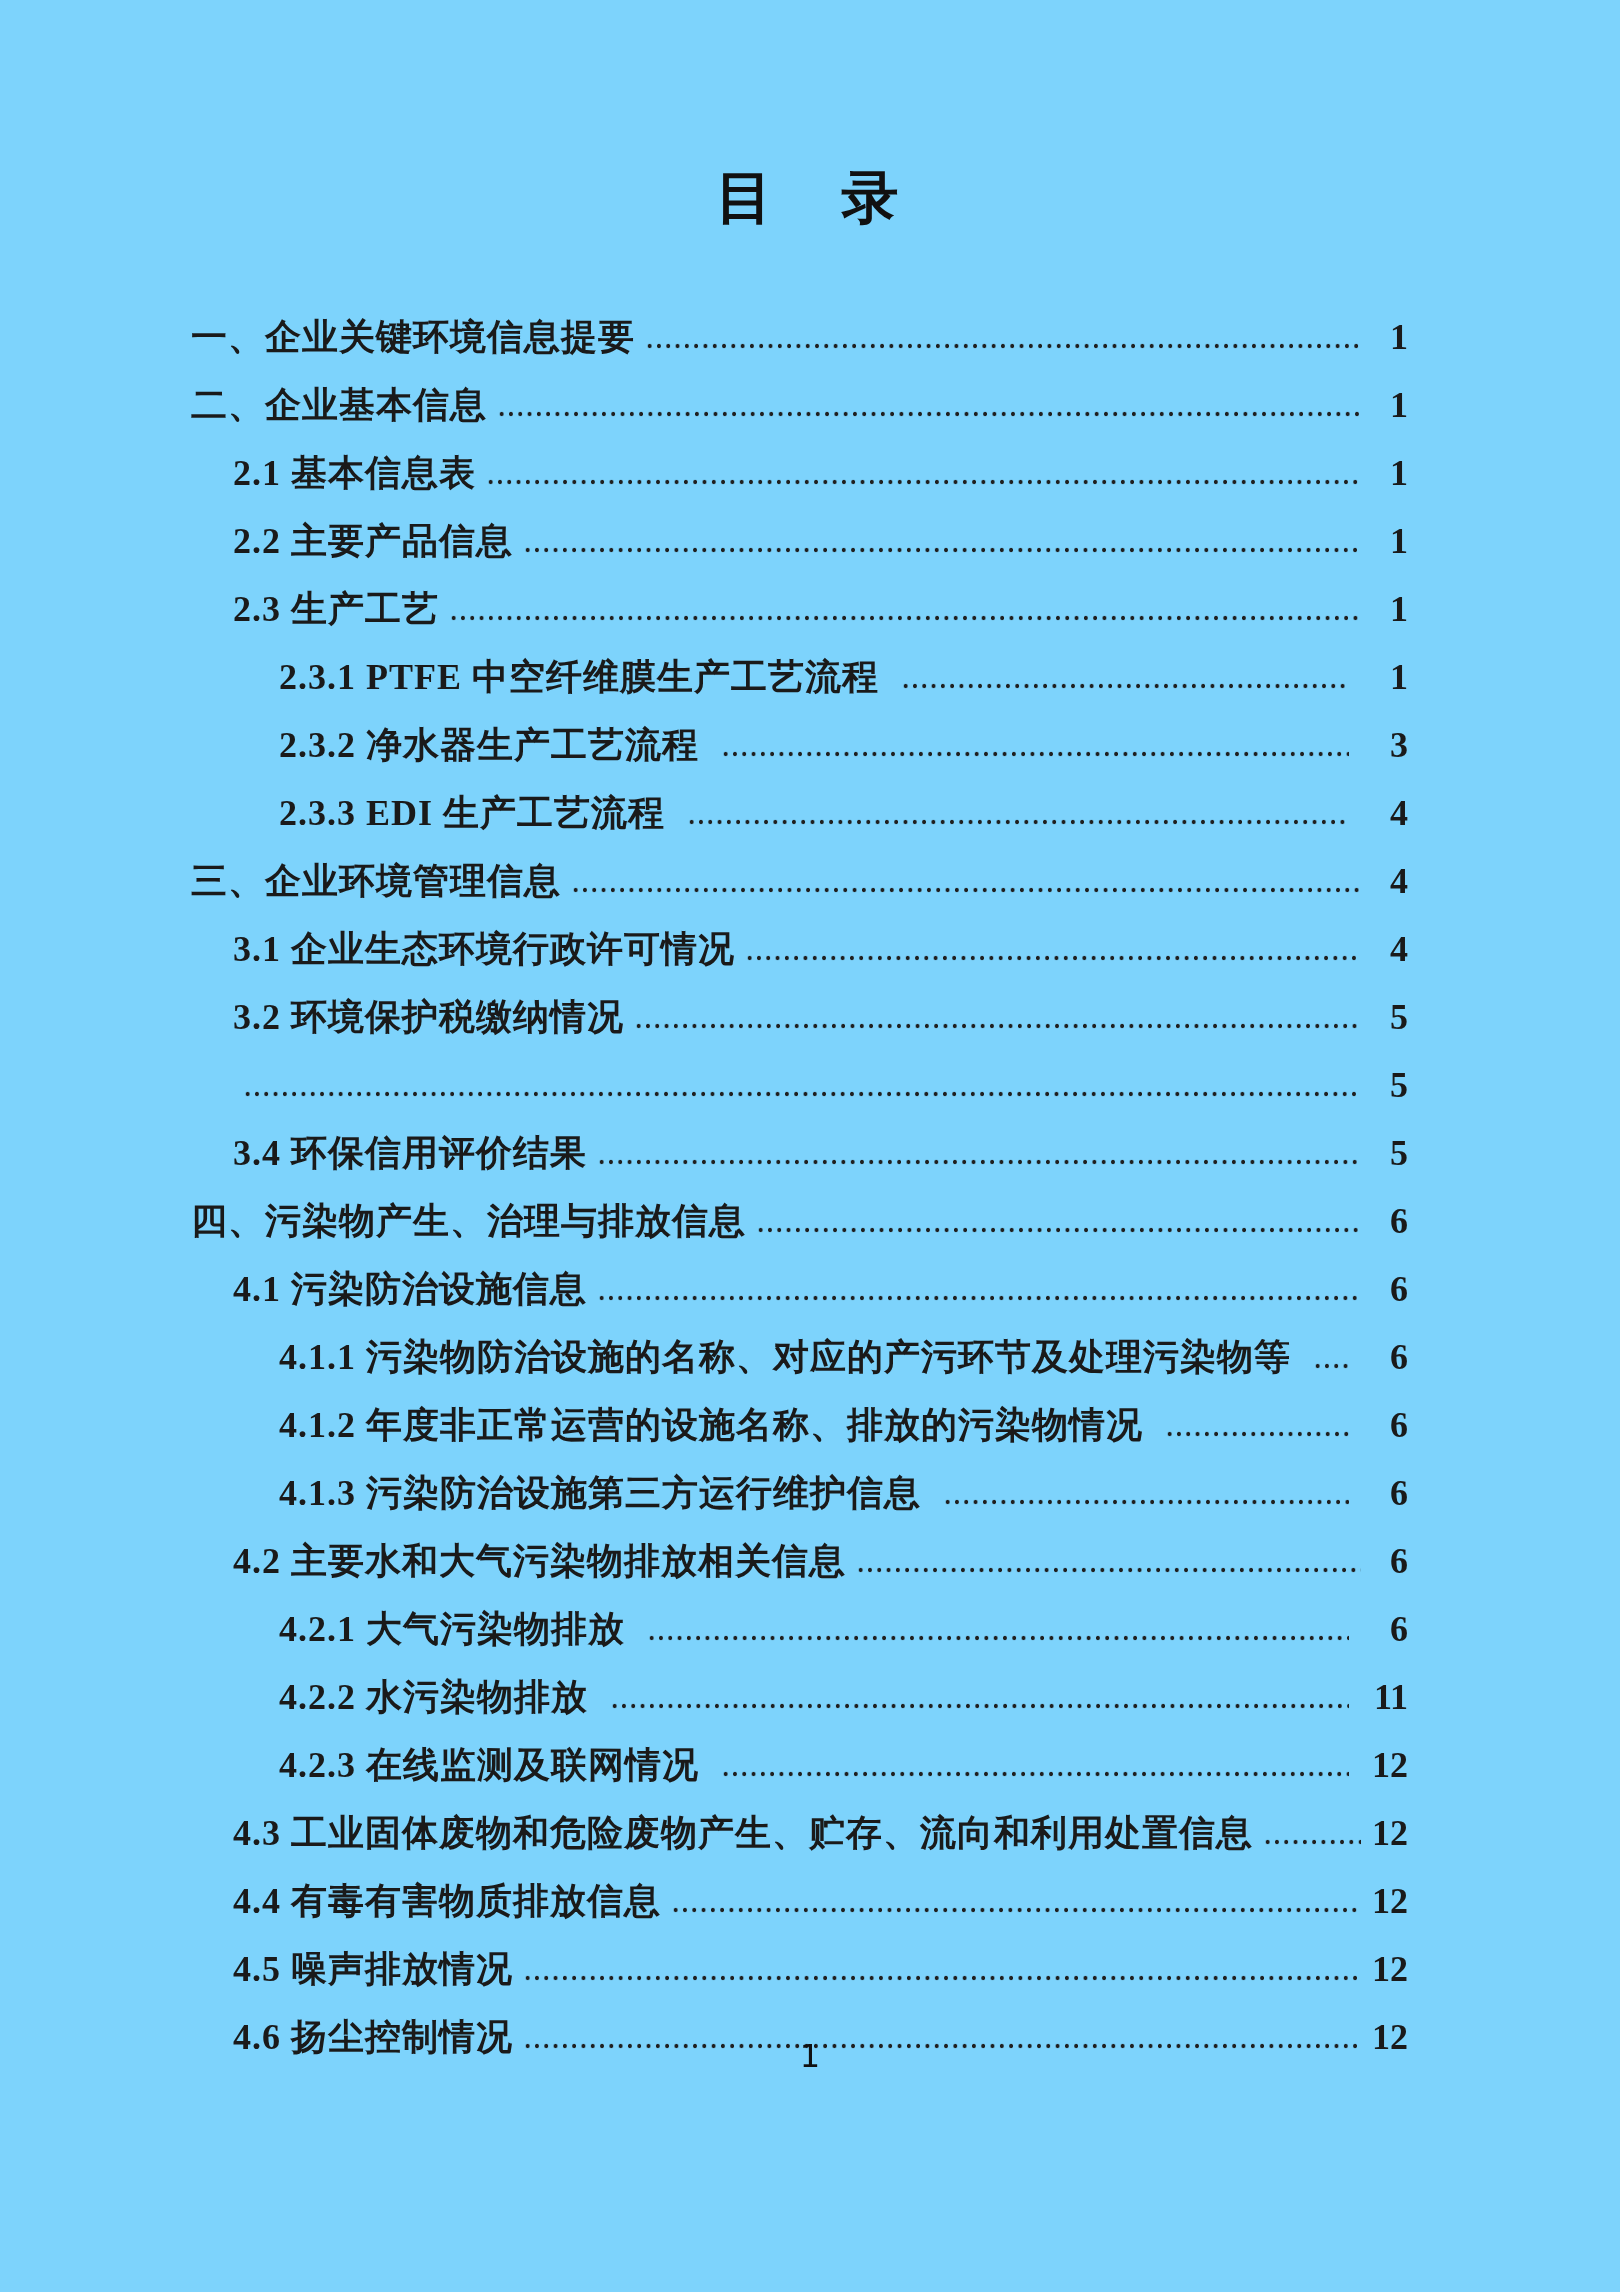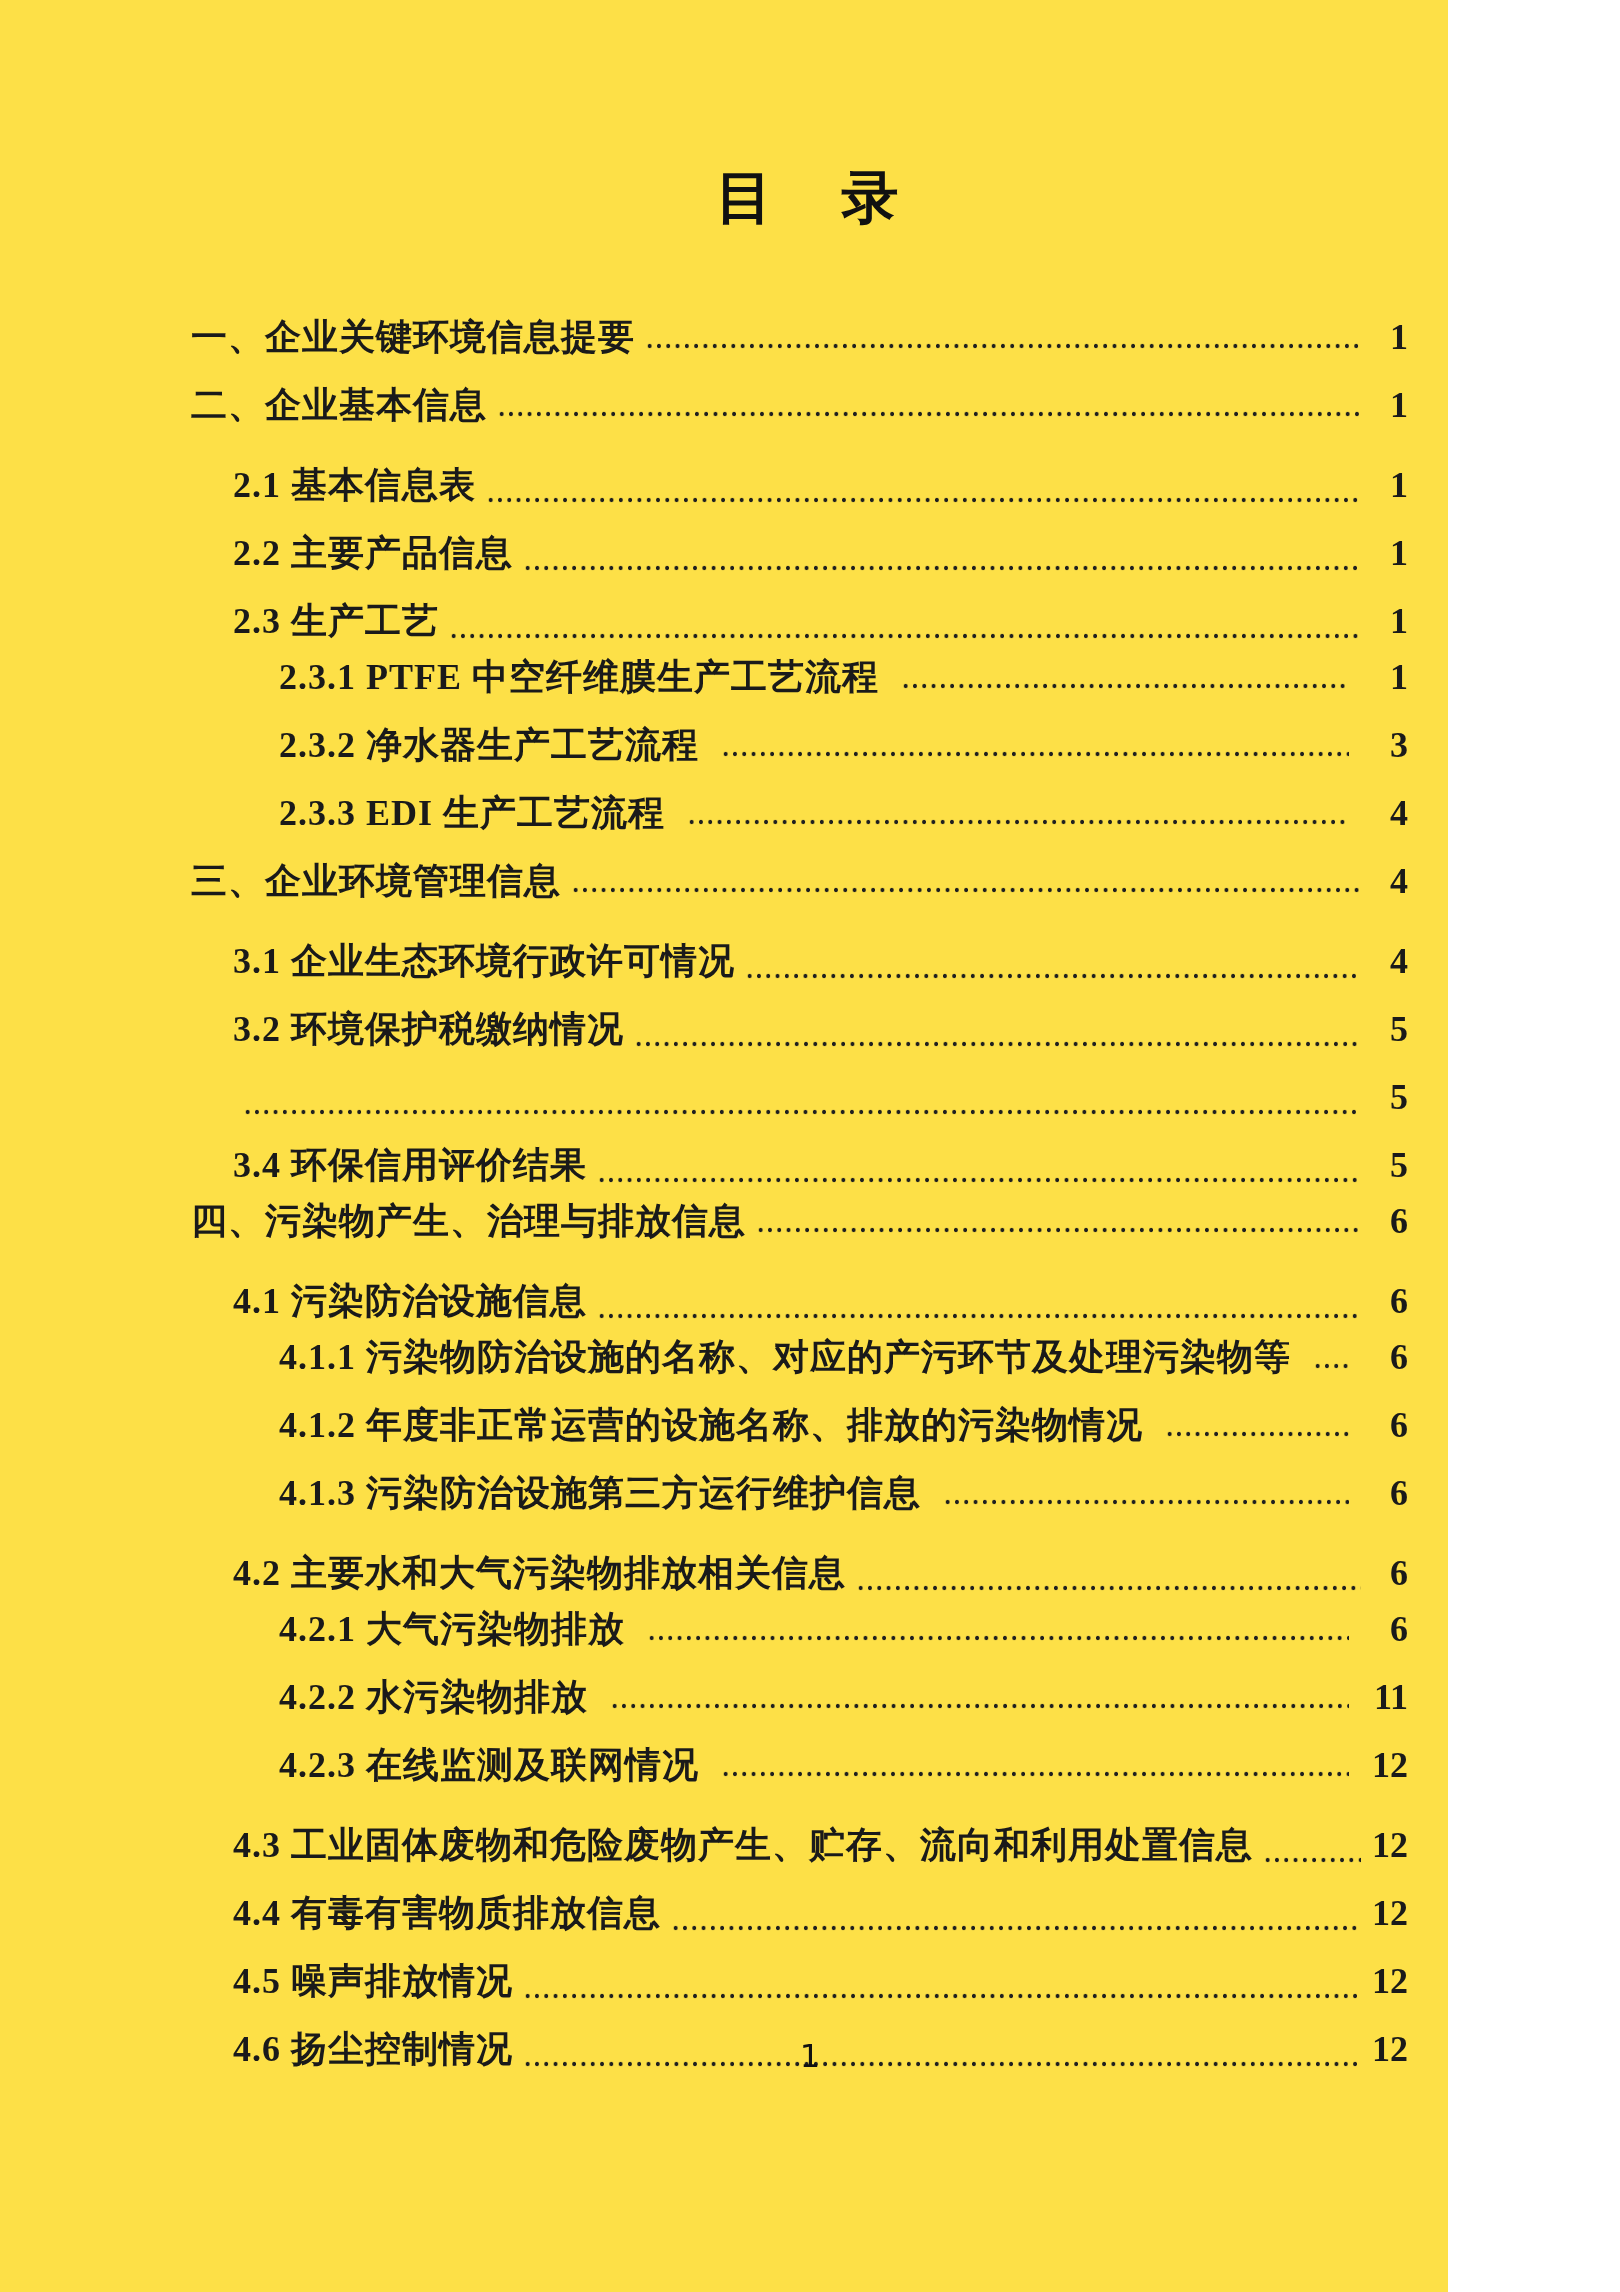--- a/index.html
+++ b/index.html
@@ -2,23 +2,23 @@
 <html><head>
 <meta charset="utf-8">
 <style>
   html, body {
     margin: 0;
     padding: 0;
     background: #ffffff;
   }
   #page {
     position: relative;
-    width: 1448px;
+    width: 1620px;
     height: 2293px;
-    background: #fde047;
+    background: #7dd3fc;
     font-family: "Liberation Serif", "DejaVu Serif", serif;
     color: #1a1a1a;
     overflow: hidden;
   }
   #doc-title {
     position: absolute;
     top: 160px;
     left: 0;
     width: 1620px;
     text-align: center;
@@ -39,21 +39,21 @@
     height: 68px;
     box-sizing: border-box;
     padding-top: 19.6px;
     margin-right: 212px;
     font-size: 36px;
     line-height: 1;
     white-space: nowrap;
     font-weight: bold;
   }
   .toc-row.level-1 { padding-left: 191px; }
-  .toc-row.level-2 { padding-left: 233px; align-items: flex-end; }
+  .toc-row.level-2 { padding-left: 233px; }
   .toc-row.level-3 { padding-left: 279px; gap: 12px; }
   .toc-label {
     flex: 0 0 auto;
     letter-spacing: 1px;
   }
   .dot-leader {
     flex: 1 1 auto;
     height: 5.9px;
     margin: 0 3.9px 0 9.8px;
     background-image: radial-gradient(circle, #1f1f1f 1.9px, transparent 2.3px);

